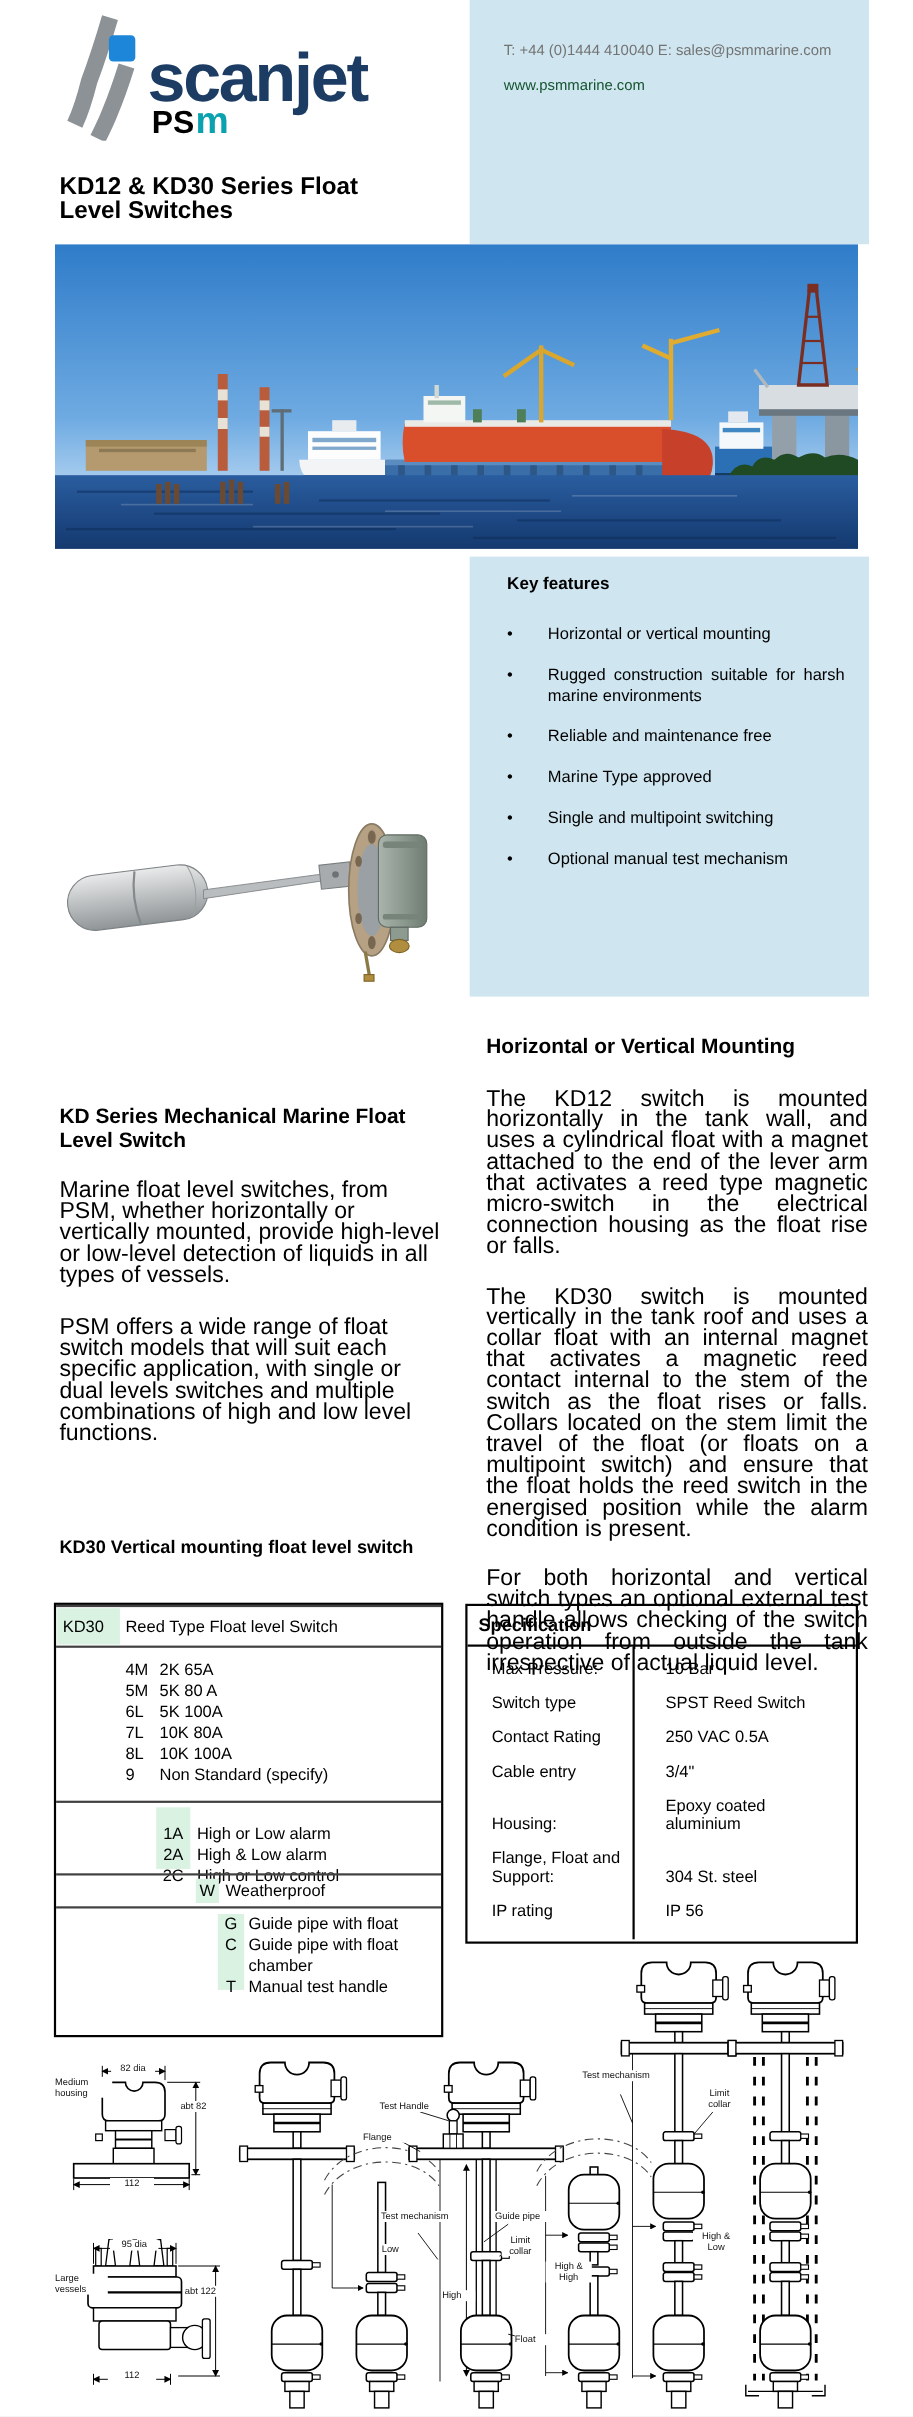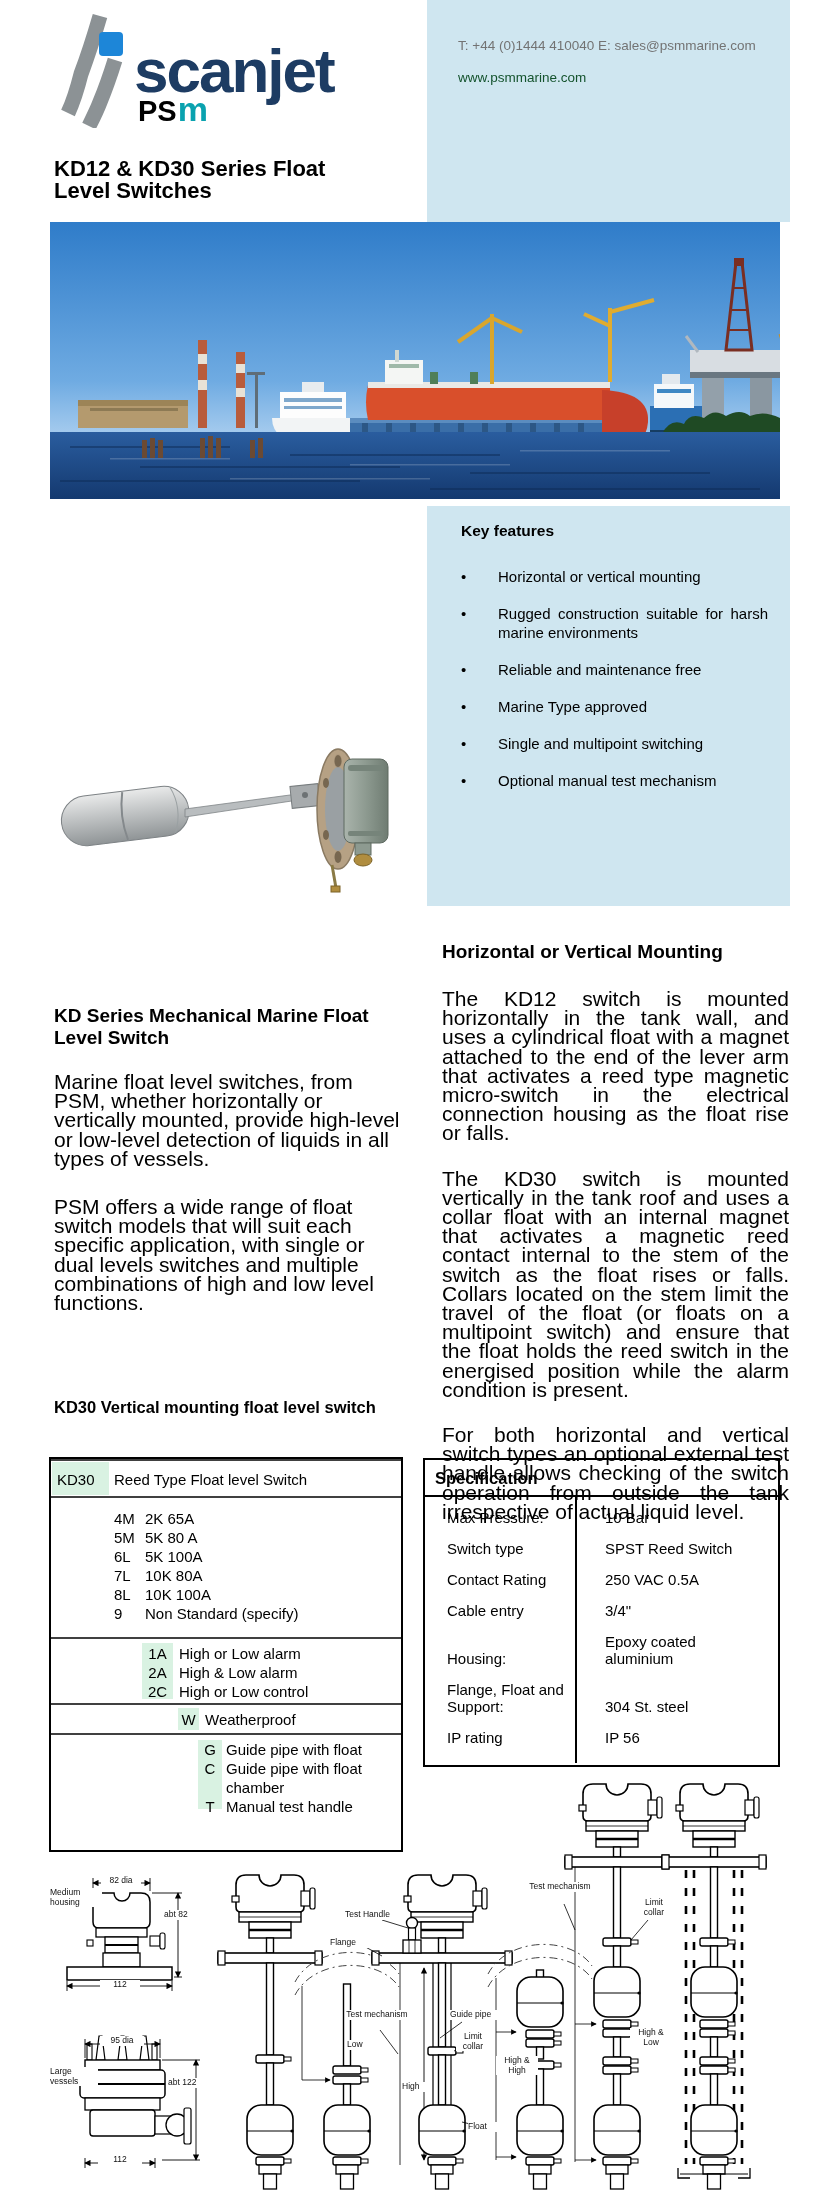--- a/index.html
+++ b/index.html
@@ -39,21 +39,21 @@
   .mc-sec{position:relative;box-sizing:border-box;border-top:2px solid #404040;}
   .mc-title{border-top:none;height:36px;padding:8px 0 0 10px;font-size:16.5px;
             font-weight:bold;box-sizing:border-box;}
   .mc-series{height:37px;}
   .mc-chip-kd30{position:absolute;left:1px;top:1px;bottom:1px;width:57px;
                 background:#d9f2e2;padding:8px 0 0 5px;box-sizing:border-box;}
   .mc-series-desc{position:absolute;left:63px;top:9px;}
   .mc-sizes{height:141px;padding-top:11px;}
   .mc-size-row{height:19px;}
   .mc-size-code{display:inline-block;margin-left:63px;width:31px;}
-  .mc-funcs{height:66px;padding-top:5px;}
+  .mc-funcs{height:66px;padding-top:19px;}
   .mc-strip{position:absolute;background:#d9f2e2;}
   .strip-func{left:91px;top:4px;bottom:4px;width:31px;}
   .mc-func-row{position:relative;height:19px;}
   .mc-func-code{display:inline-block;margin-left:91px;width:31px;text-align:center;}
   .mc-func-desc{margin-left:6px;}
   .mc-w{height:30px;}
   .strip-w{left:127px;top:3px;bottom:3px;width:21px;}
   .mc-w-code{position:absolute;left:127px;top:5px;width:21px;text-align:center;}
   .mc-w-desc{position:absolute;left:154px;top:5px;}
   .mc-opts{height:83px;padding-top:5px;}

